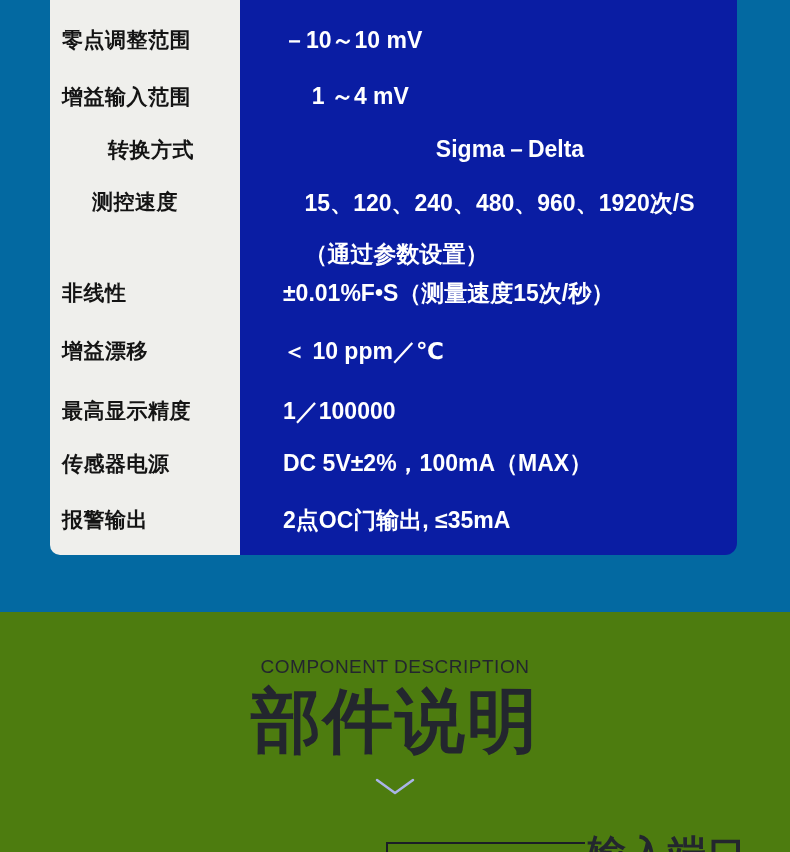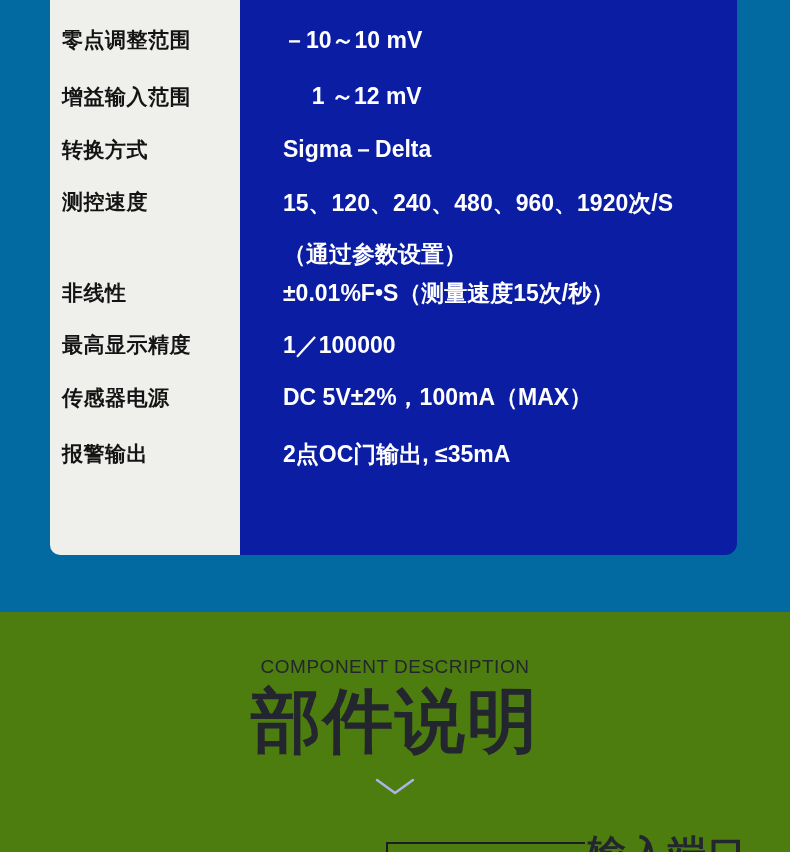--- a/index.html
+++ b/index.html
@@ -39,22 +39,22 @@
     font-size: 21px; font-weight: 700; color: #141414;
     letter-spacing: 0.5px;
   }
   .spec-value {
     width: 497px; padding-left: 43px;
     font-size: 23px; font-weight: 700; color: #ffffff;
   }
   .spec-value .line2 { margin-top: 20px; }
   .r1 { height: 70px; padding-top: 10px; }
   .r2 { height: 53px; gap: 40px; }
-  .r3 { height: 53px; }
-  .r4 { height: 92px; align-items: flex-start; padding-top: 12px; }
+  .r3 { height: 53px; text-align: center; }
+  .r4 { height: 92px; align-items: flex-start; padding-top: 12px; padding-left: 30px; }
   .r5 { height: 50px; }
   .r6 { height: 66px; }
   .r7 { height: 54px; }
   .r8 { height: 51px; }
   .r9 { height: 66px; padding-bottom: 4px; }
   .white-band {
     position: absolute;
     left: 0; top: 612px;
     width: 790px; height: 240px;
     background: #4d7c0f;
@@ -106,36 +106,40 @@
   <div class="spec-table">
     <div class="table-bg-left"></div>
     <div class="table-bg-right"></div>
     <div class="rows">
       <div class="spec-row r1">
         <div class="spec-label">零点调整范围</div>
         <div class="spec-value">－10～10 mV</div>
       </div>
       <div class="spec-row r2">
         <div class="spec-label">增益输入范围</div>
-        <div class="spec-value">1 ～12 mV</div>
+        <div class="spec-value">1 ～4 mV</div>
       </div>
       <div class="spec-row r3">
         <div class="spec-label">转换方式</div>
         <div class="spec-value">Sigma－Delta</div>
       </div>
       <div class="spec-row r4">
         <div class="spec-label">测控速度</div>
         <div class="spec-value">
           <div>15、120、240、480、960、1920次/S</div>
           <div class="line2">（通过参数设置）</div>
         </div>
       </div>
       <div class="spec-row r5">
         <div class="spec-label">非线性</div>
         <div class="spec-value">±0.01%F•S（测量速度15次/秒）</div>
+      </div>
+      <div class="spec-row r6">
+        <div class="spec-label">增益漂移</div>
+        <div class="spec-value">＜ 10 ppm／℃</div>
       </div>
       <div class="spec-row r7">
         <div class="spec-label">最高显示精度</div>
         <div class="spec-value">1／100000</div>
       </div>
       <div class="spec-row r8">
         <div class="spec-label">传感器电源</div>
         <div class="spec-value">DC 5V±2%，100mA（MAX）</div>
       </div>
       <div class="spec-row r9">

